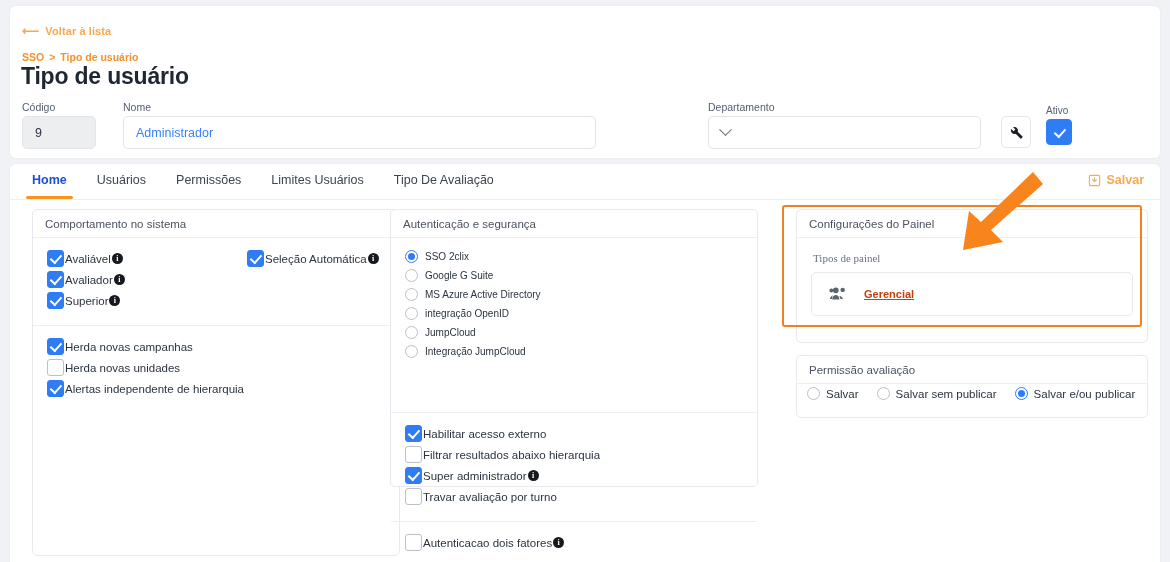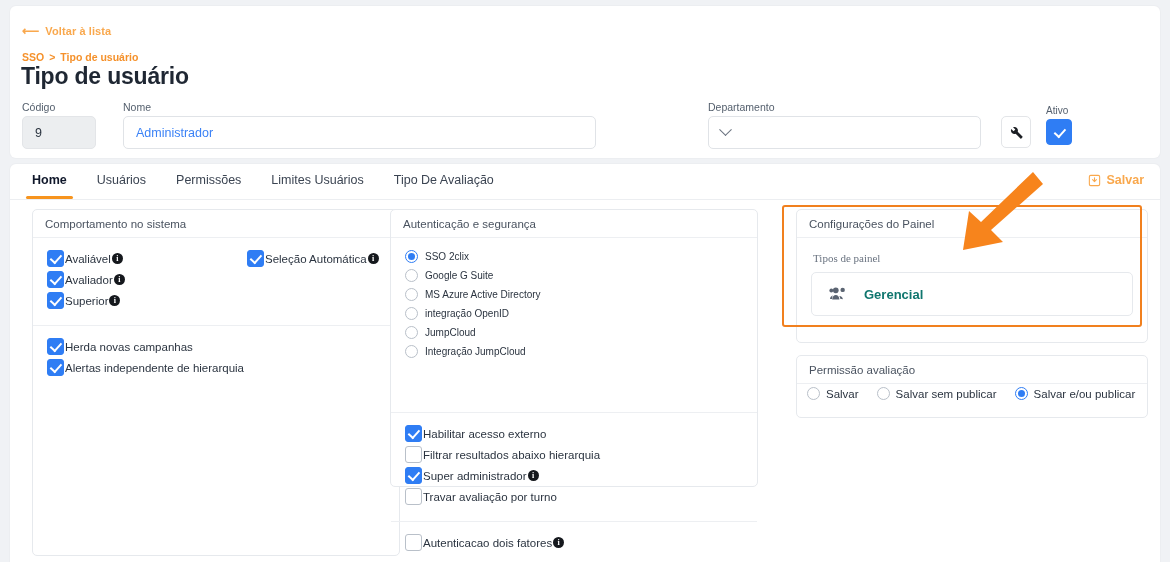--- a/index.html
+++ b/index.html
@@ -116,21 +116,21 @@
   }
   .tabs { position: absolute; left: 0; top: 0; display: flex; }
   .tab {
     position: relative;
     padding: 9px 0 10px 0;
     margin-right: 30px;
     font-size: 12.5px; color: #3b4452; font-weight: 400;
     white-space: nowrap;
   }
   .tab:first-child { margin-left: 22px; }
-  .tab.active { color: #0f172a; font-weight: 700; }
+  .tab.active { color: #1d4ed8; font-weight: 700; }
   .tab.active::after {
     content: ""; position: absolute;
     left: -6px; right: -6px; bottom: -2px; height: 3px;
     background: #f7941e; border-radius: 2px;
   }
   .save-btn {
     position: absolute; right: 16px; top: 9px;
     display: flex; align-items: center; gap: 5px;
     color: #f9a84d; font-size: 12.5px; font-weight: 600;
   }
@@ -191,21 +191,21 @@
   }
   .radio-row { display: flex; align-items: center; gap: 7px; margin-bottom: 6px; font-size: 10px; color: #2b3440; }
 
   .tipos-label { font-size: 11px; color: #6a7380; margin: 2px 0 8px 2px; font-family: Liberation Serif, serif; }
   .panel-card {
     border: 1px solid #e6e9ed; border-radius: 5px;
     height: 44px; display: flex; align-items: center; gap: 14px;
     padding-left: 16px;
     background: #fff;
   }
-  .panel-card .label { font-size: 13px; font-weight: 700; color: #0f766e; }
+  .panel-card .label { font-size: 11px; font-weight: 700; color: #c2410c; text-decoration: underline; }
 
   .perm-row { display: flex; align-items: center; gap: 18px; padding: 3px 0 0 10px; }
   .perm-item { display: flex; align-items: center; gap: 6px; font-size: 11.5px; color: #2b3440; }
 
   .highlight-box {
     position: absolute;
     left: 782px; top: 205px;
     width: 360px; height: 122px;
     border: 2.5px solid #f1801e;
     border-radius: 3px;
@@ -307,20 +307,24 @@
           </div>
         </div>
       </div>
       <div class="divider"></div>
       <div class="panel-body">
         <div class="row">
           <span class="cb on"></span>
           <span>Herda novas campanhas</span>
         </div>
         <div class="row">
+          <span class="cb"></span>
+          <span>Herda novas unidades</span>
+        </div>
+        <div class="row">
           <span class="cb on"></span>
           <span>Alertas independente de hierarquia</span>
         </div>
       </div>
     </div>
 
     <div class="panel" id="panel-auth">
       <div class="panel-head">Autenticação e segurança</div>
       <div class="panel-body">
         <div class="radio-row">

